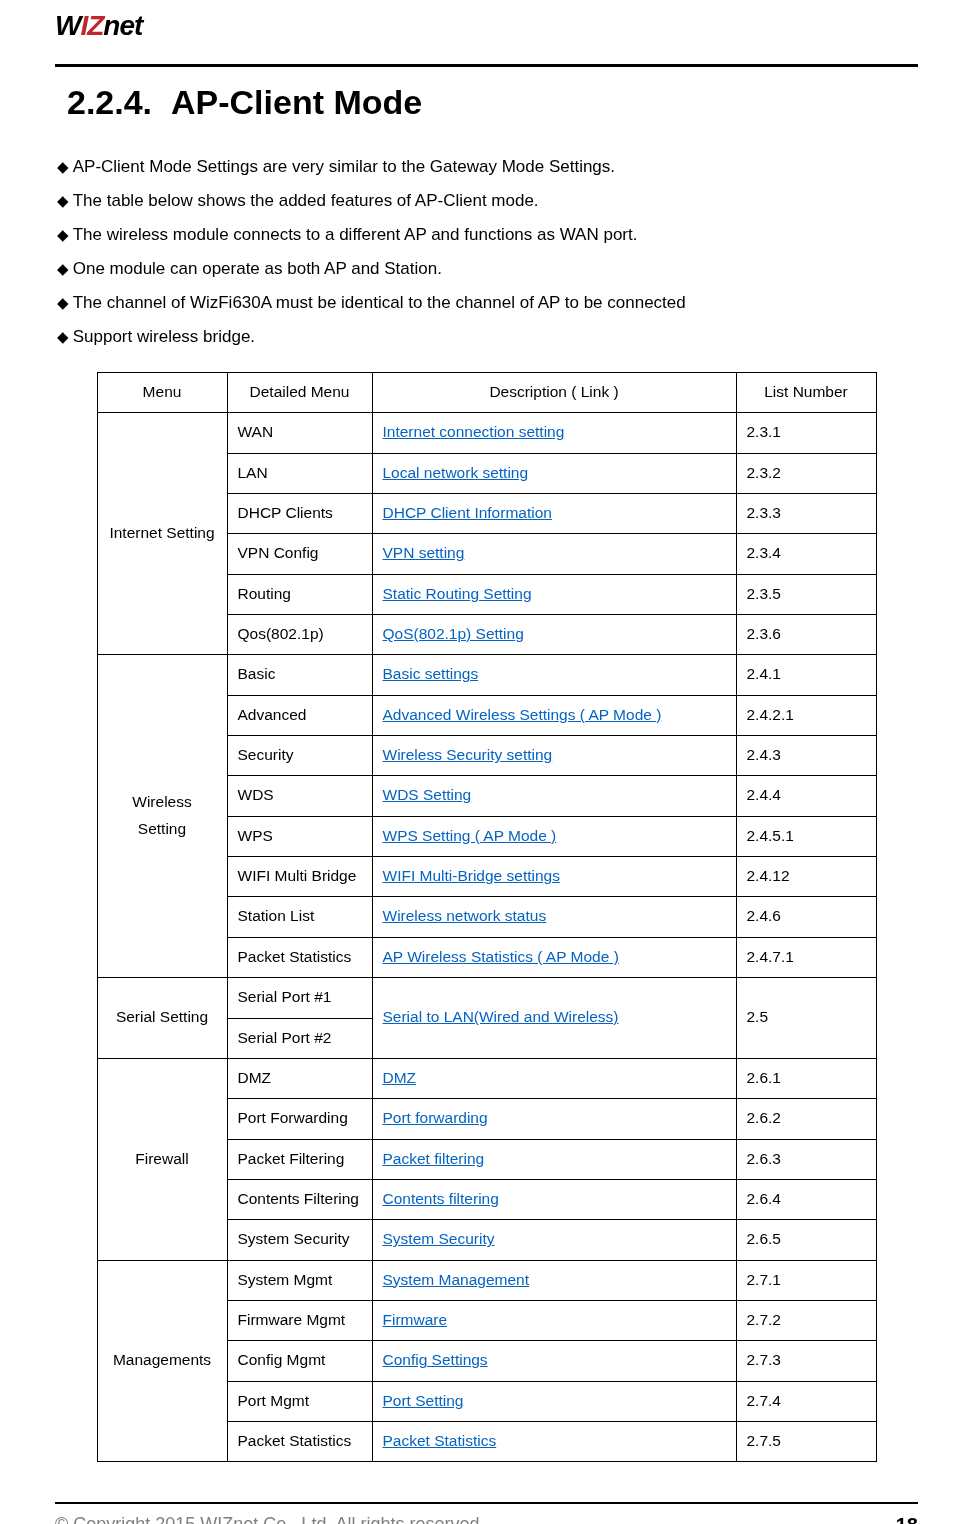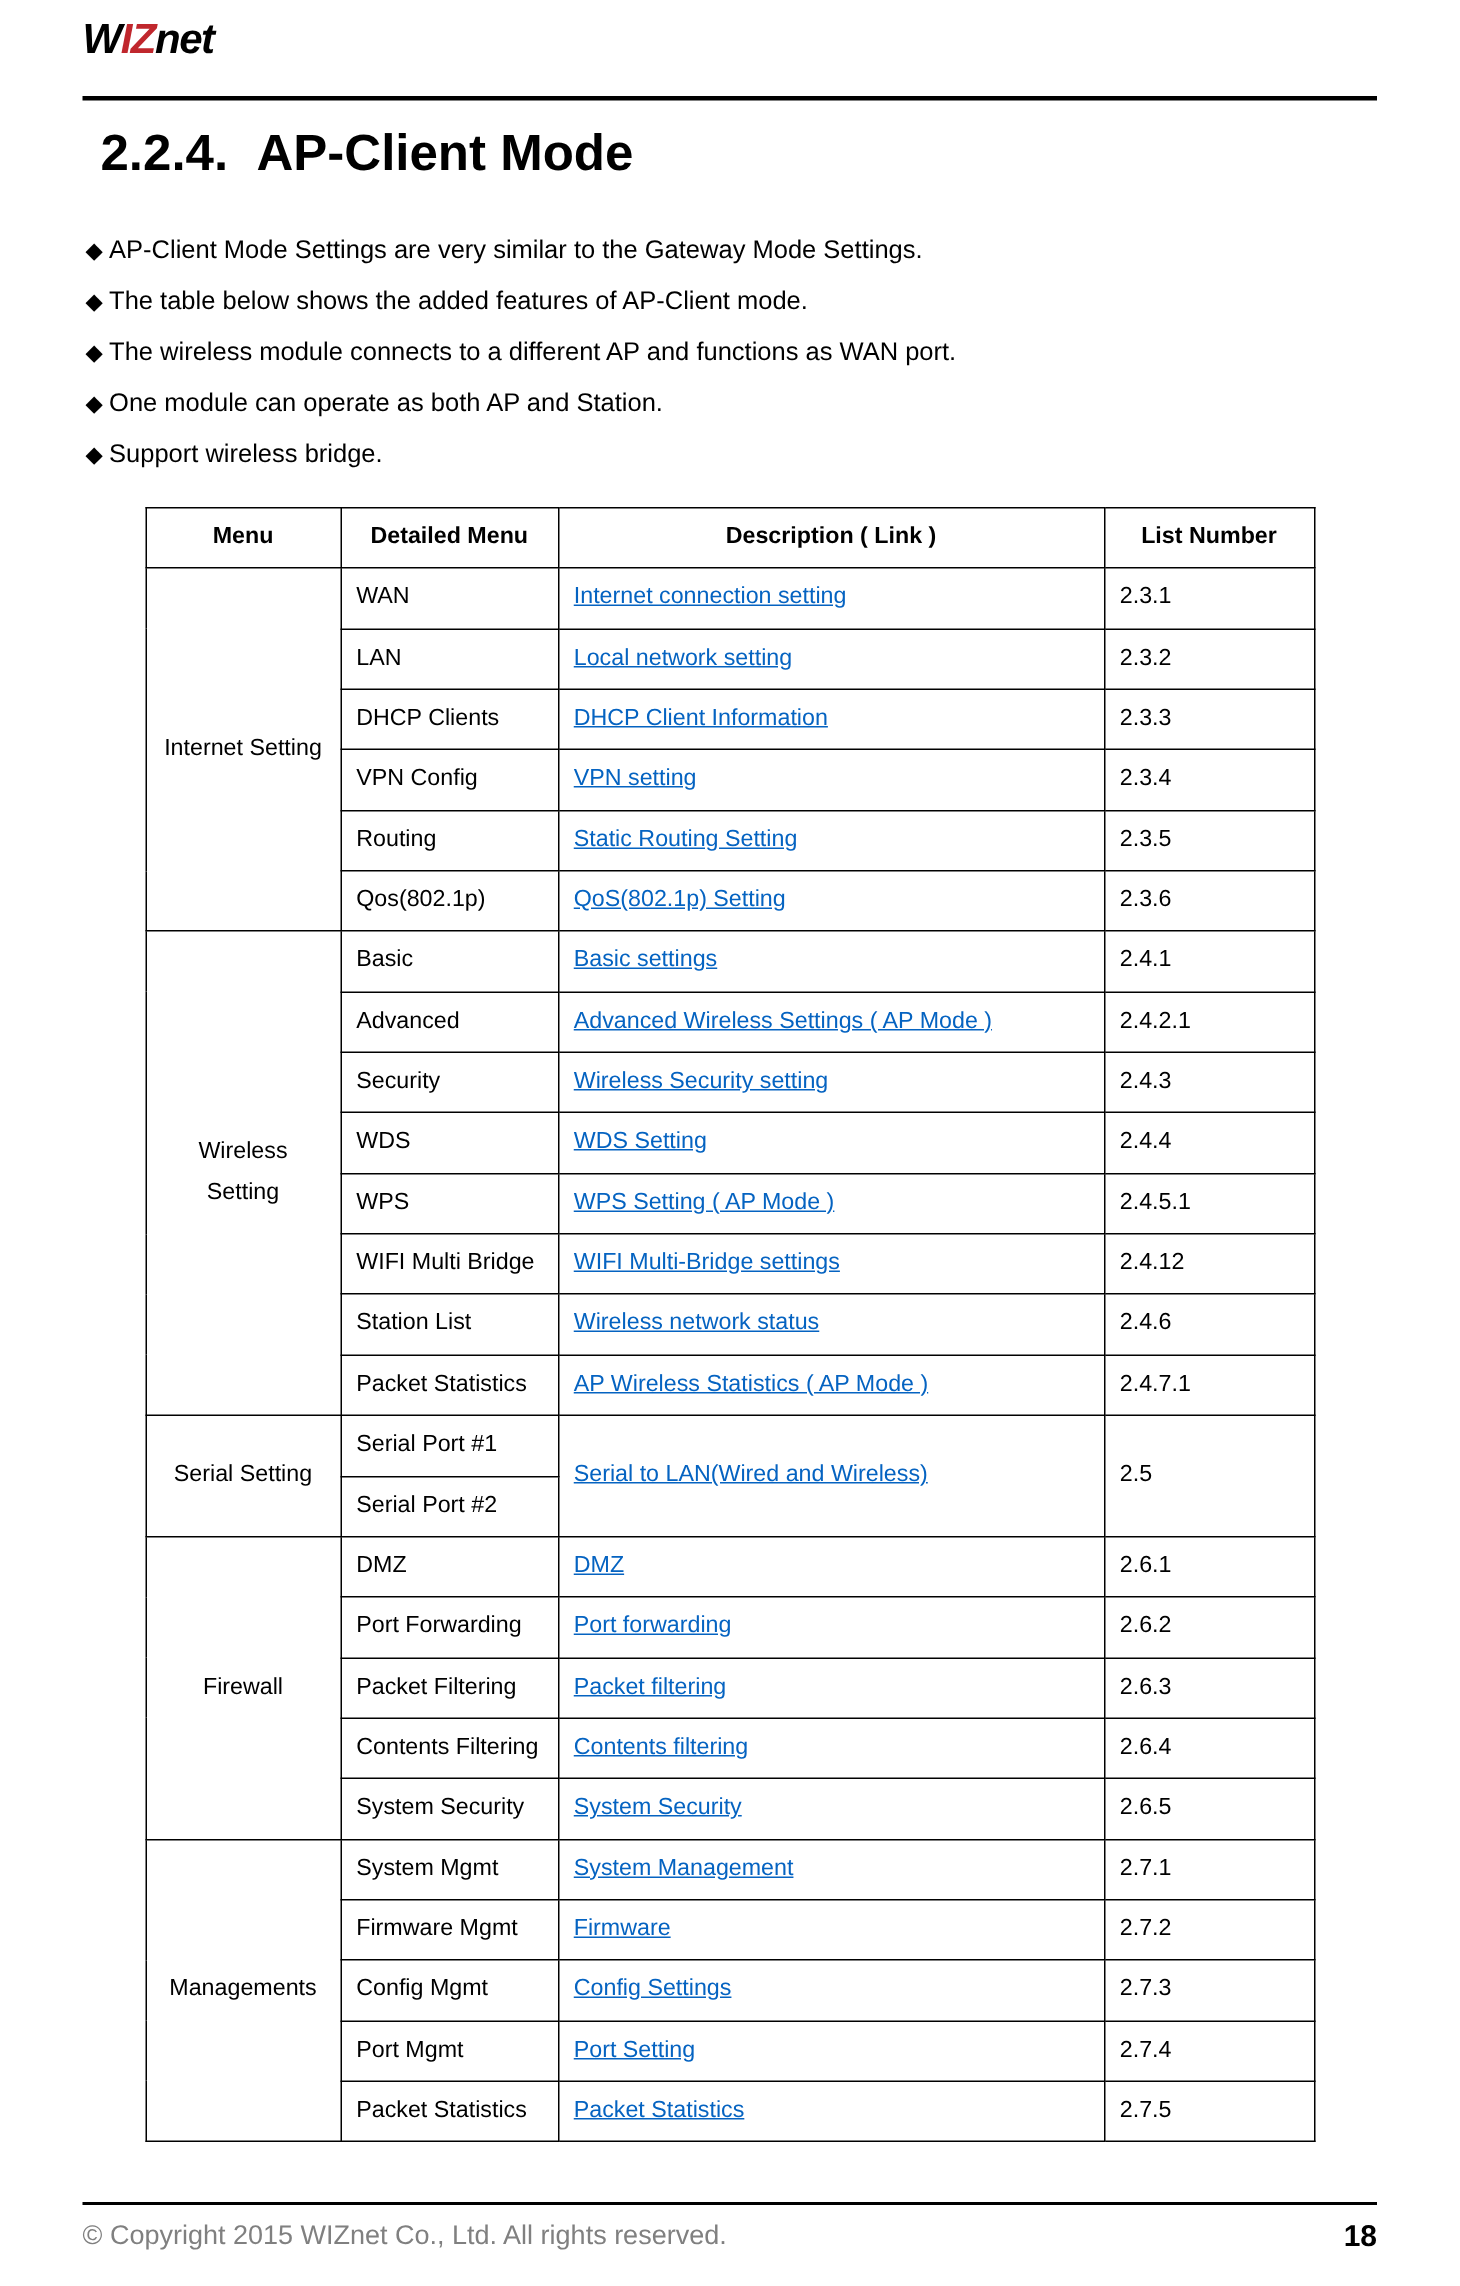--- a/index.html
+++ b/index.html
@@ -55,21 +55,21 @@
     margin: 0 auto 40px auto;
     font-size: 15.5px;
   }
   table.menu th, table.menu td {
     border: 1px solid #000;
     padding: 6px 10px 7px 10px;
     vertical-align: middle;
     line-height: 1.7;
   }
   table.menu th {
-    font-weight: bold;
+    font-weight: normal;
     text-align: center;
   }
   .col-menu { width: 130px; text-align: center; }
   .col-detail { width: 145px; text-align: left; }
   .col-desc { text-align: left; }
   .col-desc.hdr { }
   .col-list { width: 140px; text-align: left; }
   .col-list.hdr { text-align: center; }
   a.lnk {
     color: #0563c1;
@@ -100,20 +100,21 @@
 
   <h2 class="section-title">
     <span>2.2.4.</span>&nbsp;&nbsp;<span>AP-Client Mode</span>
   </h2>
 
   <ul class="bullets">
     <li>AP-Client Mode Settings are very similar to the Gateway Mode Settings.</li>
     <li>The table below shows the added features of AP-Client mode.</li>
     <li>The wireless module connects to a different AP and functions as WAN port.</li>
     <li>One module can operate as both AP and Station.</li>
+    <li>The channel of WizFi630A must be identical to the channel of AP to be connected</li>
     <li>Support wireless bridge.</li>
   </ul>
 
   <table class="menu">
     <thead>
       <tr>
         <th class="col-menu">Menu</th>
         <th class="col-detail">Detailed Menu</th>
         <th class="col-desc hdr">Description ( Link )</th>
         <th class="col-list hdr">List Number</th>

